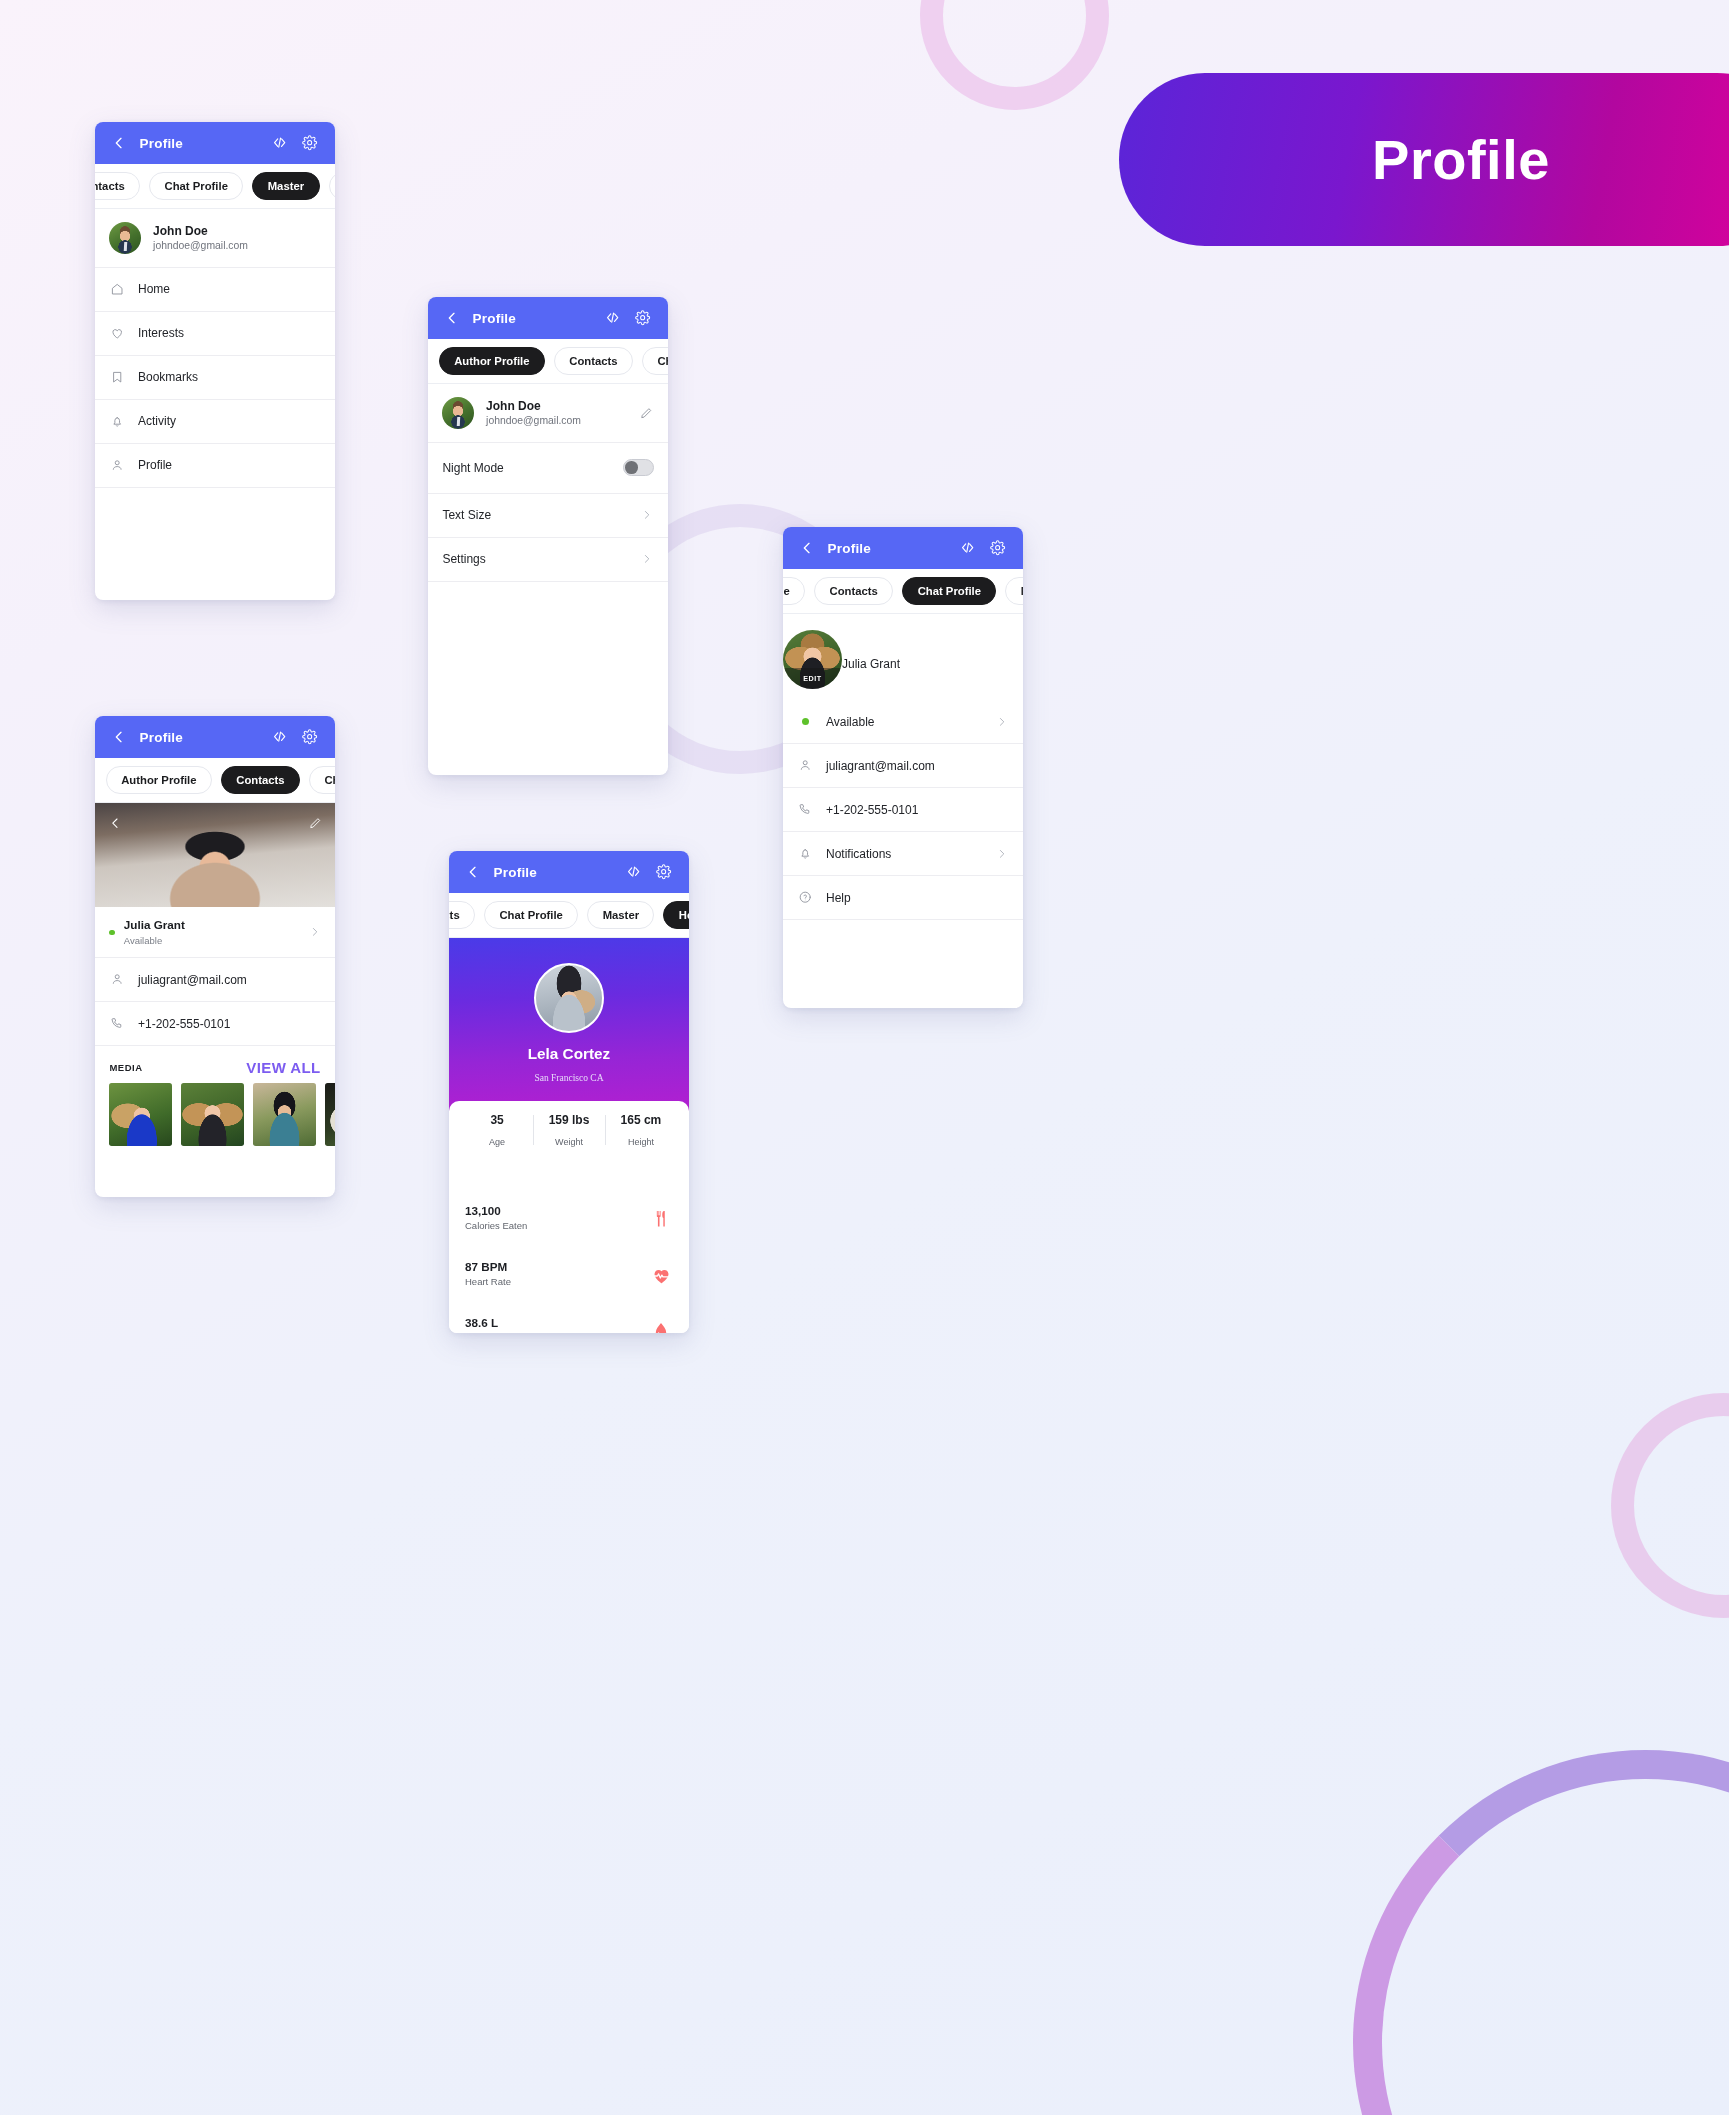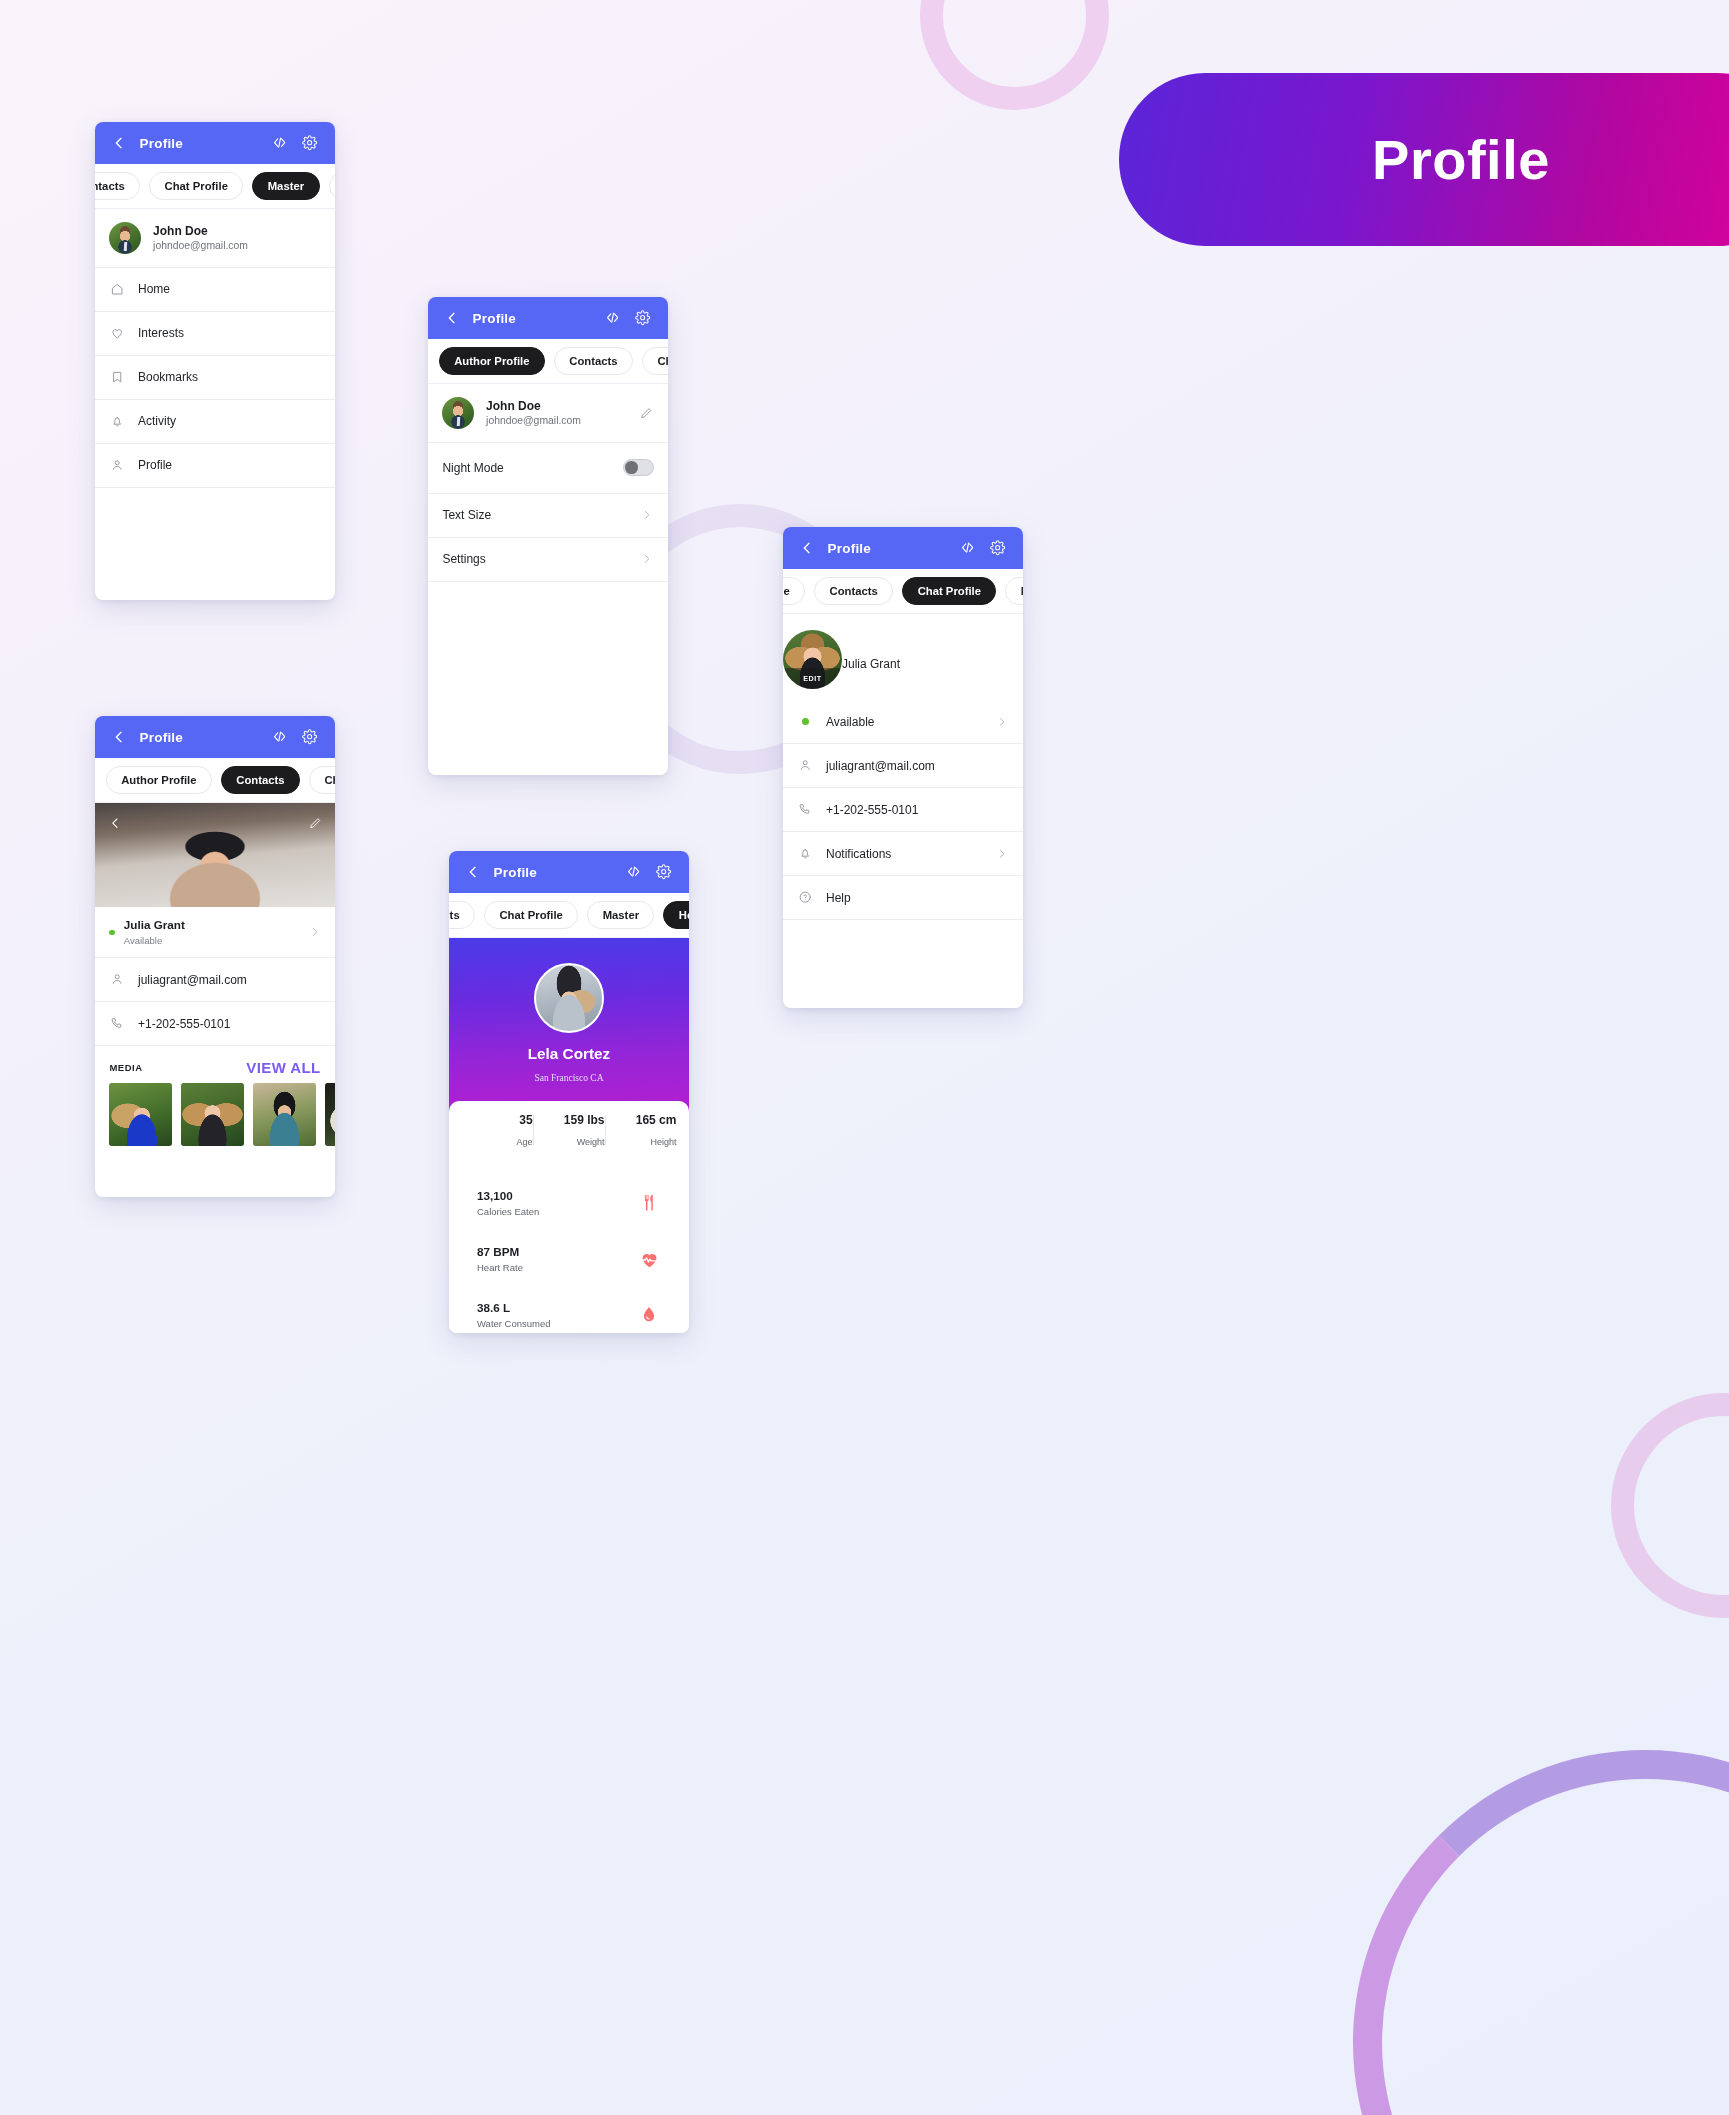--- a/index.html
+++ b/index.html
@@ -184,25 +184,25 @@
     padding:25px 0 31px; display:flex; flex-direction:column; align-items:center;justify-content:space-between;
   }
   .health-hero .hav{ width:70px;height:70px;border-radius:50%;border:2.7px solid #fff; overflow:hidden;}
   .health-hero .hn{ margin-top:11.7px;color:#fff;font-size:15.3px;font-weight:700;}
   .health-hero .hl{ margin-top:10px;color:#e7dcfa;font-size:9.5px;font-family:Liberation Serif, serif;}
   .stats-sheet{
     background:#fff;border-radius:10px 10px 0 0;margin-top:-12.6px;position:relative;z-index:2;
     flex:1 1 auto; display:flex; flex-direction:column;
   }
   .stats-row{ display:flex; align-items:stretch; padding:11.7px 12.6px 10px; }
-  .stat{ flex:1 1 0; text-align:right; }
+  .stat{ flex:1 1 0; text-align:center; }
   .stat .sv{ font-size:12px;font-weight:700;color:#1c1e23;}
   .stat .sl{ font-size:9px;color:#60646d;margin-top:10px;}
   .sdiv{ width:0.9px;background:#e3e5ea;margin:1.8px 0; }
-  .hrow{ display:flex;align-items:center;padding:0 28px;height:56px; }
+  .hrow{ display:flex;align-items:flex-end;padding:0 16px;height:56px; }
   .hrow .hv{ font-size:11.7px;font-weight:700;color:#1c1e23;}
   .hrow .hl2{ font-size:9.5px;color:#62666e;margin-top:3.6px;}
   .hrow .grow{ flex:1 1 auto; }
   .hicon{ width:23.4px;height:23.4px;display:flex;align-items:center;justify-content:center;}
 </style>
 </head>
 <body>
 
 <div class="ring" id="ring-top"></div>
 <div class="ring" id="ring-mid-left"></div>

